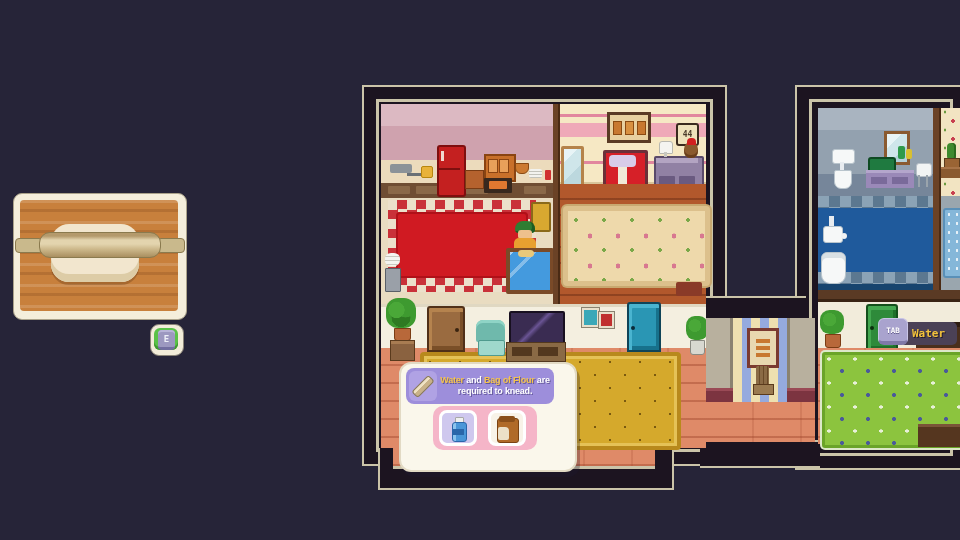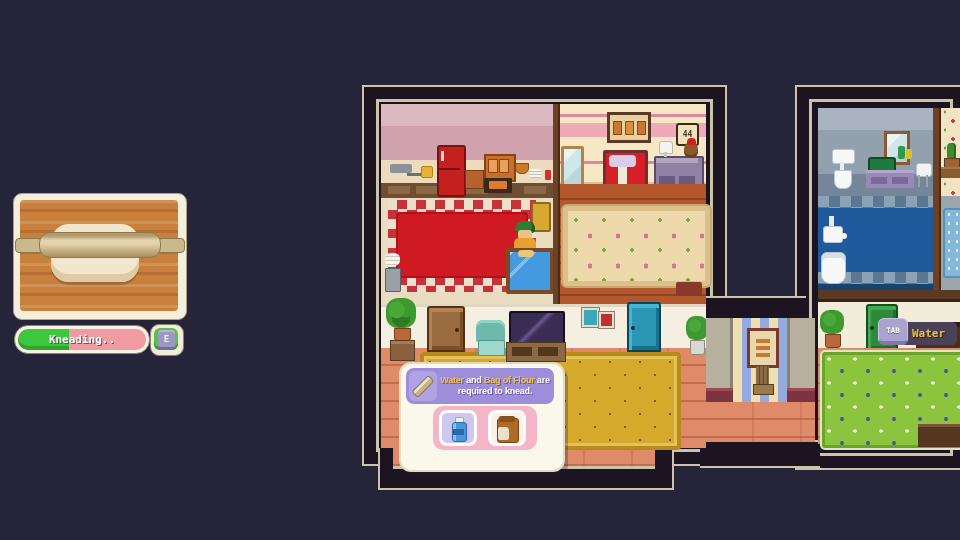--- a/index.html
+++ b/index.html
@@ -195,33 +195,27 @@
   <div class="a rug-green" style="left:822px;top:352px;width:136px;height:90px;"></div>
   <div class="a" style="left:918px;top:424px;width:42px;height:20px;background:#55361f;border-top:3px solid #7a5438;"></div>
 
   <div class="a" style="left:13px;top:193px;width:172px;height:125px;background:#f4eedb;border:1px solid #aaa28a;border-radius:9px;"></div>
   <div class="a wood-board" style="left:20px;top:200px;width:158px;height:111px;border-radius:4px;"></div>
   <div class="a" style="left:51px;top:224px;width:88px;height:58px;background:#f2e6ce;border-radius:18px;box-shadow:inset 0 -8px 0 #ddcca6,0 3px 0 rgba(90,50,20,.3);"></div>
   <div class="a" style="left:15px;top:238px;width:26px;height:13px;background:#c9b98c;border:1px solid #8a7a4e;border-radius:4px;"></div>
   <div class="a" style="left:157px;top:238px;width:26px;height:13px;background:#c9b98c;border:1px solid #8a7a4e;border-radius:4px;"></div>
   <div class="a" style="left:39px;top:232px;width:120px;height:24px;background:linear-gradient(180deg,#b49a6c 0 3px,#e3d4ae 7px 11px,#cdb98c 16px,#a98f60 100%);border:1px solid #8a7a4e;border-radius:11px;"></div>
 
-  <div class="a" style="left:14px;top:325px;width:134px;height:27px;background:#f6f2e4;border:1px solid #8a8478;border-radius:14px;">
-    <div class="a" style="left:3px;top:3px;right:3px;bottom:3px;background:#f29aa2;border-radius:10px;overflow:hidden;">
-      <div class="a" style="left:0;top:0;bottom:0;width:40%;background:#3cc73c;border-radius:10px 0 0 10px;box-shadow:inset 0 -4px 0 #2ea62e;"></div>
-    </div>
-    <div class="a fc mono" style="left:0;top:0;width:100%;height:100%;font-size:11px;color:#ffffff;text-shadow:1px 1px 0 rgba(70,70,70,.85);">Kneading..</div>
-  </div>
 
   <div class="a" style="left:150px;top:324px;width:32px;height:30px;background:#f2ecd9;border:1px solid #8a8478;border-radius:9px;">
     <div class="a" style="left:3px;top:3px;width:24px;height:22px;background:#5ac248;border-radius:6px;box-shadow:inset 0 -3px 0 #3e9a30;"></div>
     <div class="a fc mono" style="left:7px;top:5px;width:17px;height:17px;background:#9c98c0;border-radius:4px;border-bottom:3px solid #726ea0;box-shadow:inset 0 2px 0 #b8b4d8;font-size:9px;color:#eef0f8;">E</div>
   </div>
 
-  <div class="a" style="left:399px;top:362px;width:162px;height:106px;background:#faf7eb;border:2px solid #e2dac4;border-radius:12px;box-shadow:3px 5px 0 rgba(30,25,50,.28);">
+  <div class="a" style="left:399px;top:362px;width:162px;height:106px;background:#faf7eb;border:2px solid #e2dac4;border-radius:12px;box-shadow:3px 5px 0 rgba(30,25,50,.28);padding-left:12px;">
     <div class="a" style="left:5px;top:4px;width:148px;height:36px;background:#9d8edb;border-radius:8px;">
       <div class="a fc" style="left:3px;top:3px;width:28px;height:30px;background:#b0a2e4;border-radius:6px;">
         <div style="width:22px;height:7px;background:linear-gradient(180deg,#efe2c2 0 3px,#c9b288 3px);border:1px solid #8a7a50;border-radius:3px;transform:rotate(-45deg);"></div>
       </div>
       <div class="a fc" style="left:32px;top:0;width:114px;height:36px;text-align:center;font-size:9px;font-weight:bold;line-height:1.25;color:#ffffff;white-space:pre-wrap;letter-spacing:-0.2px;text-shadow:1px 1px 0 rgba(60,50,110,.6);">
         <span><span style="color:#f6c44a;">Water</span><span> and </span><span style="color:#f6c44a;">Bag of Flour</span><span> are required to knead.</span></span>
       </div>
     </div>
     <div class="a" style="left:32px;top:42px;width:104px;height:44px;background:#f5b5c8;border-radius:10px;">
       <div class="a fc" style="left:6px;top:4px;width:38px;height:36px;background:#cfc8ee;border:3px solid #ffffff;border-radius:8px;box-sizing:border-box;">

